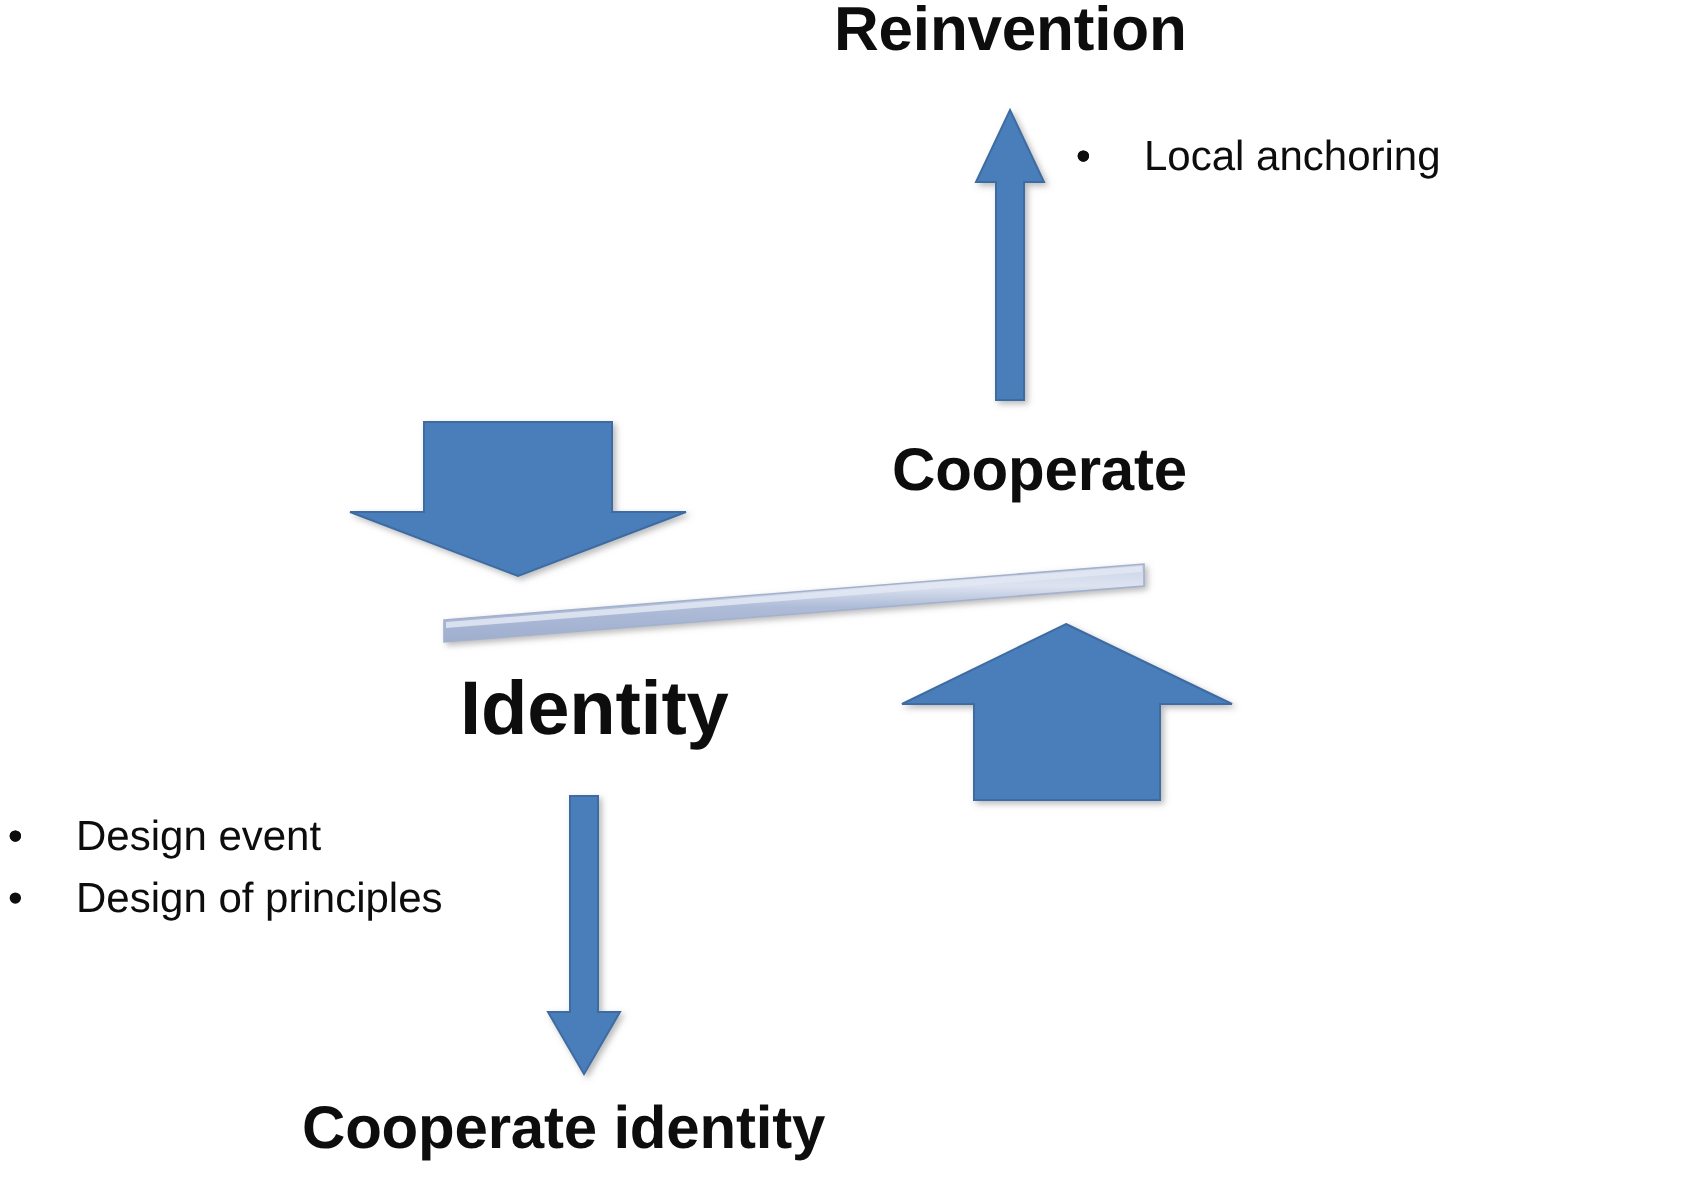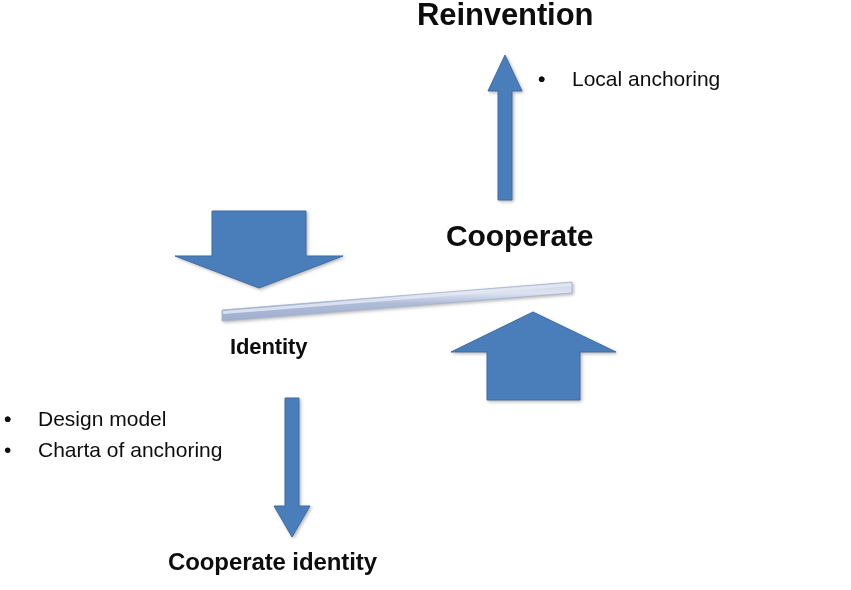--- a/index.html
+++ b/index.html
@@ -38,26 +38,26 @@
     font-size: 31px;
   }
   #label-alterity {
     left: 446px;
     top: 219px;
     font-size: 30px;
   }
   #label-identity {
     left: 230px;
     top: 334px;
-    font-size: 22px;
+    font-size: 38px;
   }
   #label-cooperate-identity {
-    left: 168px;
+    left: 151px;
     top: 548px;
-    font-size: 24px;
+    font-size: 30px;
   }
   .bullet-list {
     position: absolute;
     list-style: none;
     margin: 0;
     padding: 0;
     font-size: 21px;
     color: #0d0d0d;
     line-height: 1.48;
   }
@@ -137,23 +137,23 @@
   <div class="label" id="label-alterity">Cooperate</div>
 
   <div class="label" id="label-identity">Identity</div>
 
   <ul class="bullet-list" id="bullets-identity">
     <li>
       <span class="bullet-dot">•</span>
     </li>
     <li>
       <span class="bullet-dot">•</span>
-      <span>Design model</span>
+      <span>Design event</span>
     </li>
     <li>
       <span class="bullet-dot">•</span>
-      <span>Charta of anchoring</span>
+      <span>Design of principles</span>
     </li>
   </ul>
 
   <div class="label" id="label-cooperate-identity">Cooperate identity</div>
 
 </div>
 
 </body></html>

